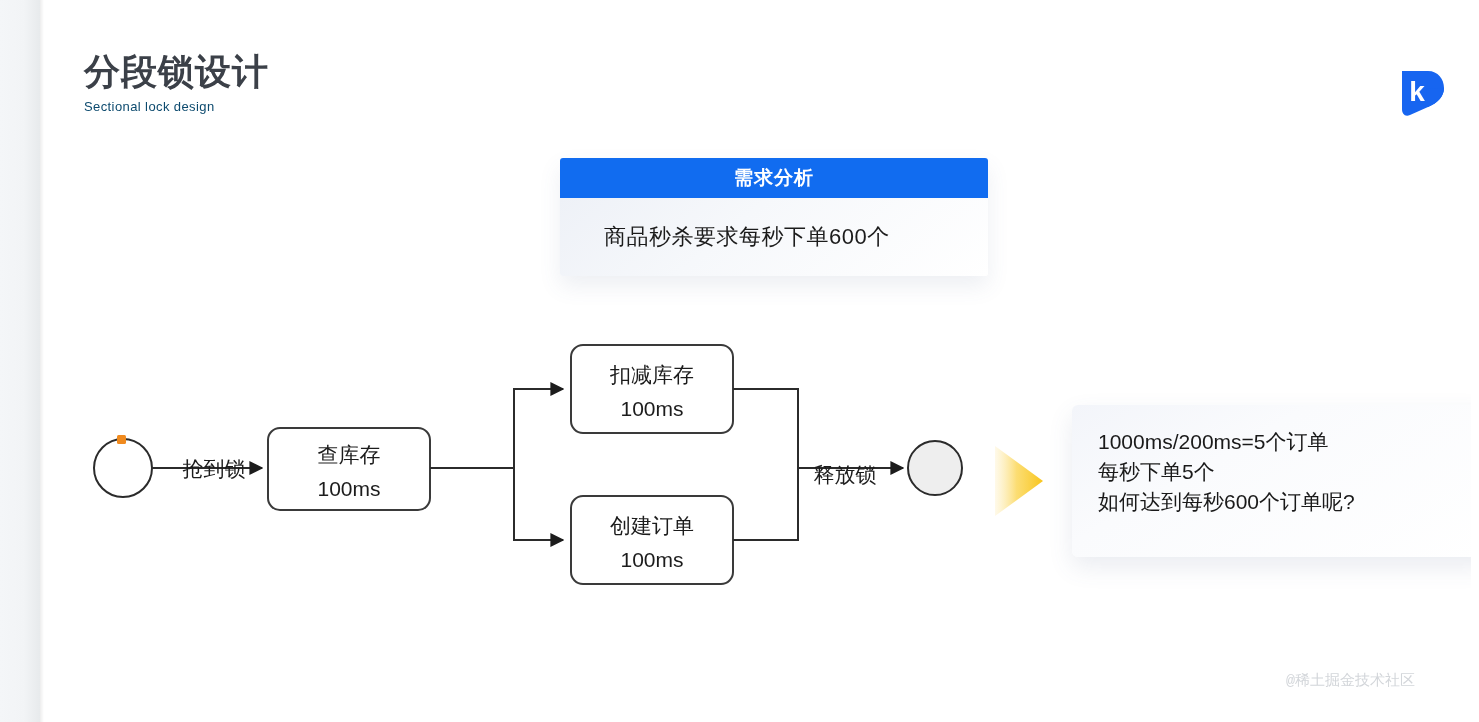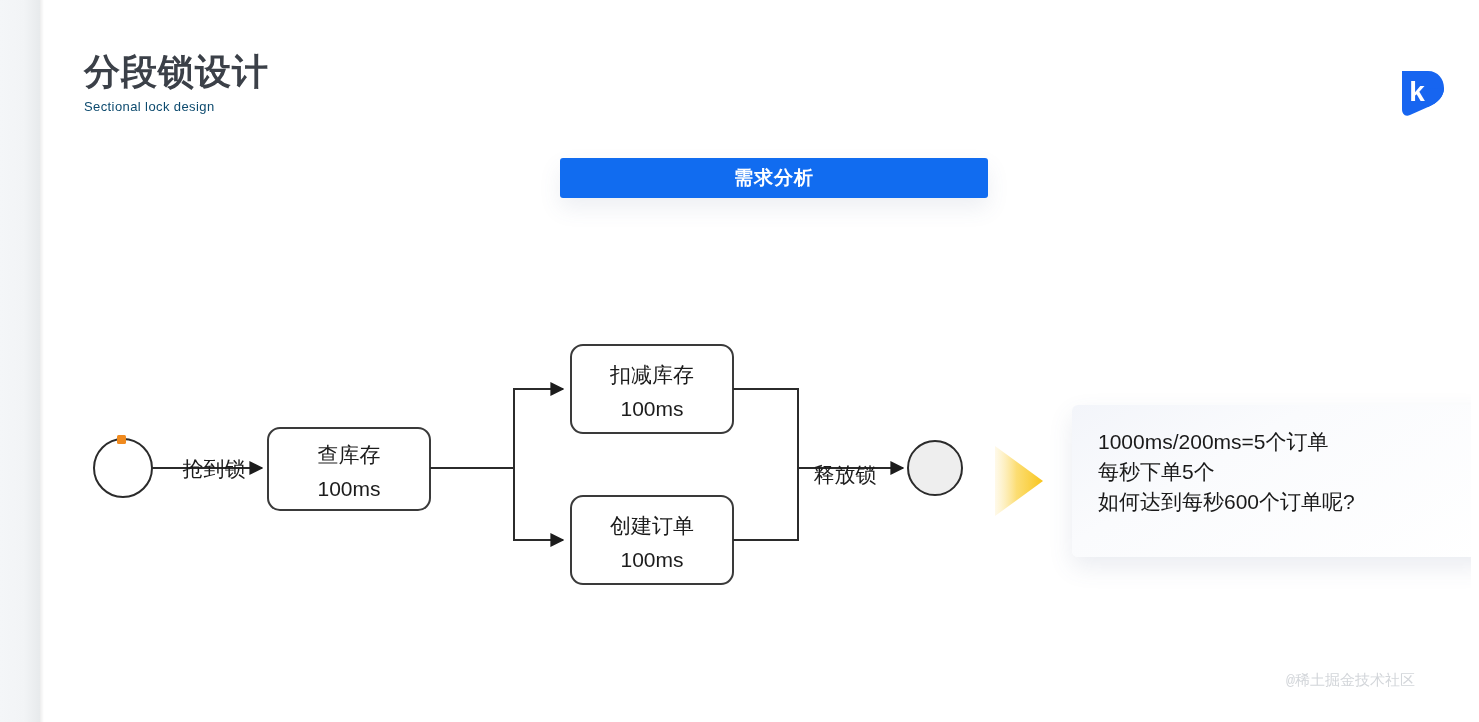--- a/index.html
+++ b/index.html
@@ -159,20 +159,23 @@
   <div class="logo">
     <svg width="58" height="58" viewBox="0 0 58 58">
       <path d="M10 8 L36 8 C46 8 52 16 52 25 C52 33 46 40 36 44 L18 52 C13 54 10 51 10 46 Z" fill="#1765f0"></path>
       <path d="M52 25 C52 33 46 40 36 44 L34 26 Z" fill="#1765f0"></path>
       <text x="25" y="38" font-family="Liberation Sans, sans-serif" font-size="28" font-weight="bold" fill="#ffffff" text-anchor="middle">k</text>
     </svg>
   </div>
 
   <div class="req-card">
     <div class="req-head">需求分析</div>
+    <div class="req-body">
+      <span class="req-body-text">商品秒杀要求每秒下单600个</span>
+    </div>
   </div>
 
   <svg class="flow" width="1479" height="722">
     <defs>
       <marker id="arrowhead" viewBox="0 0 10 10" refX="9" refY="5" markerWidth="7" markerHeight="7" orient="auto-start-reverse">
         <path d="M 0 0 L 10 5 L 0 10 z" fill="#1c1c1c"></path>
       </marker>
       <linearGradient id="goldgrad" x1="0" y1="0" x2="1" y2="0">
         <stop offset="0%" stop-color="#fde9a8" stop-opacity="0.25"></stop>
         <stop offset="45%" stop-color="#fbd75a" stop-opacity="0.85"></stop>

